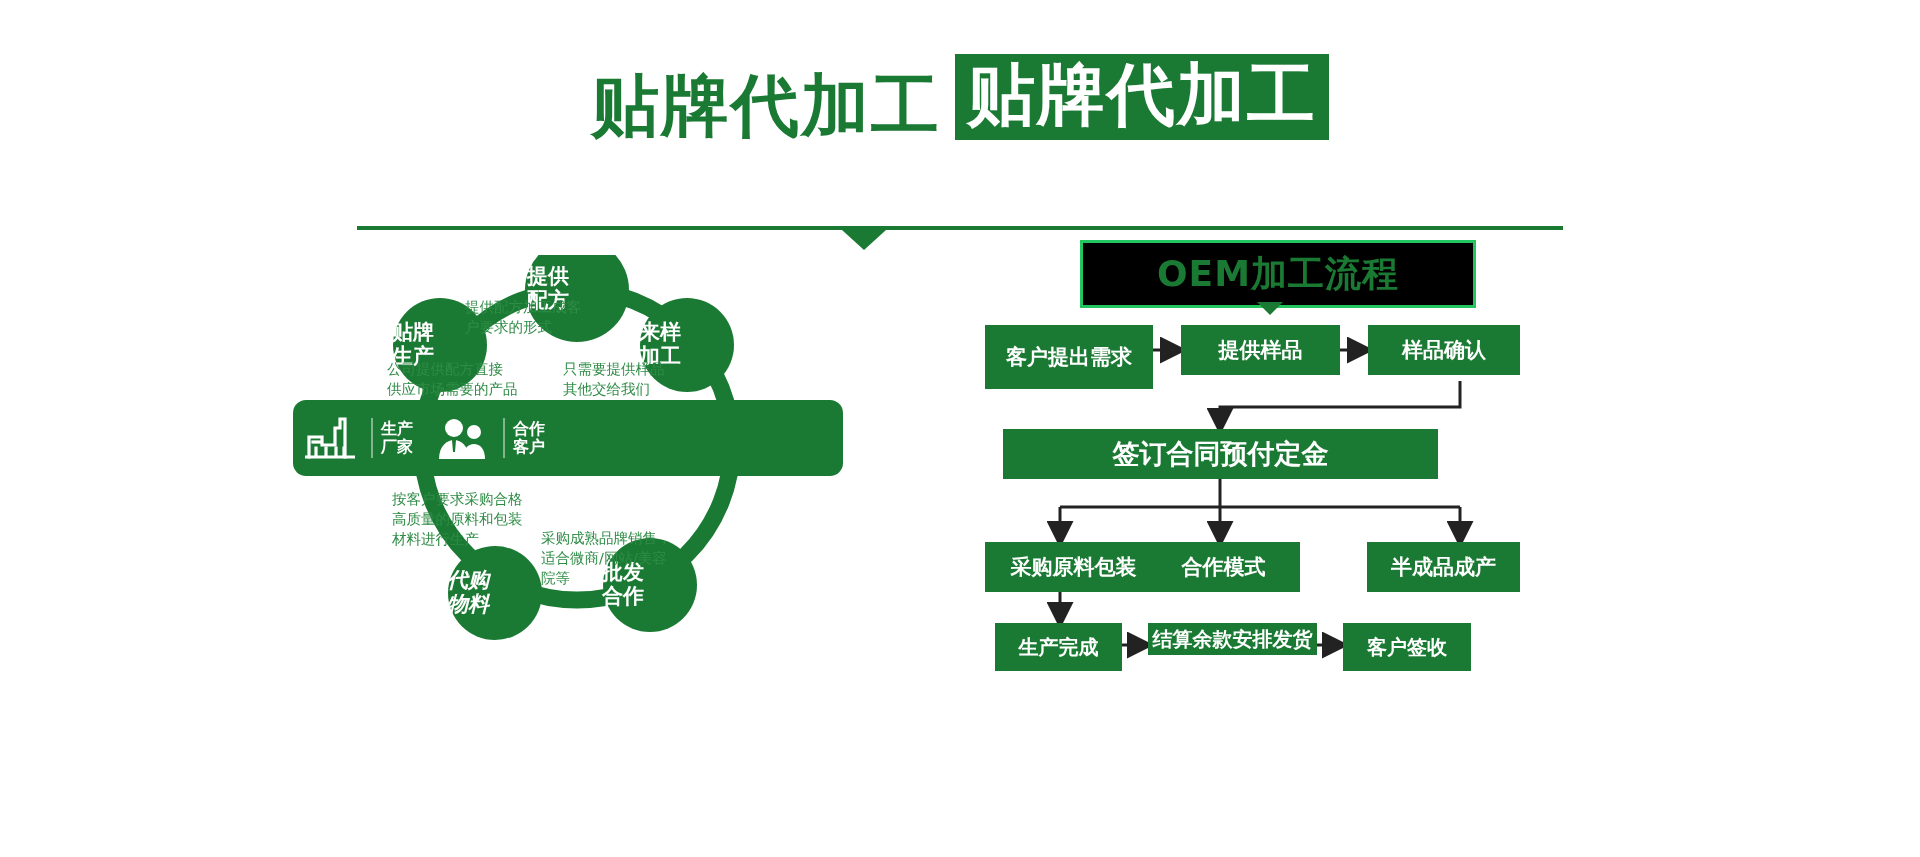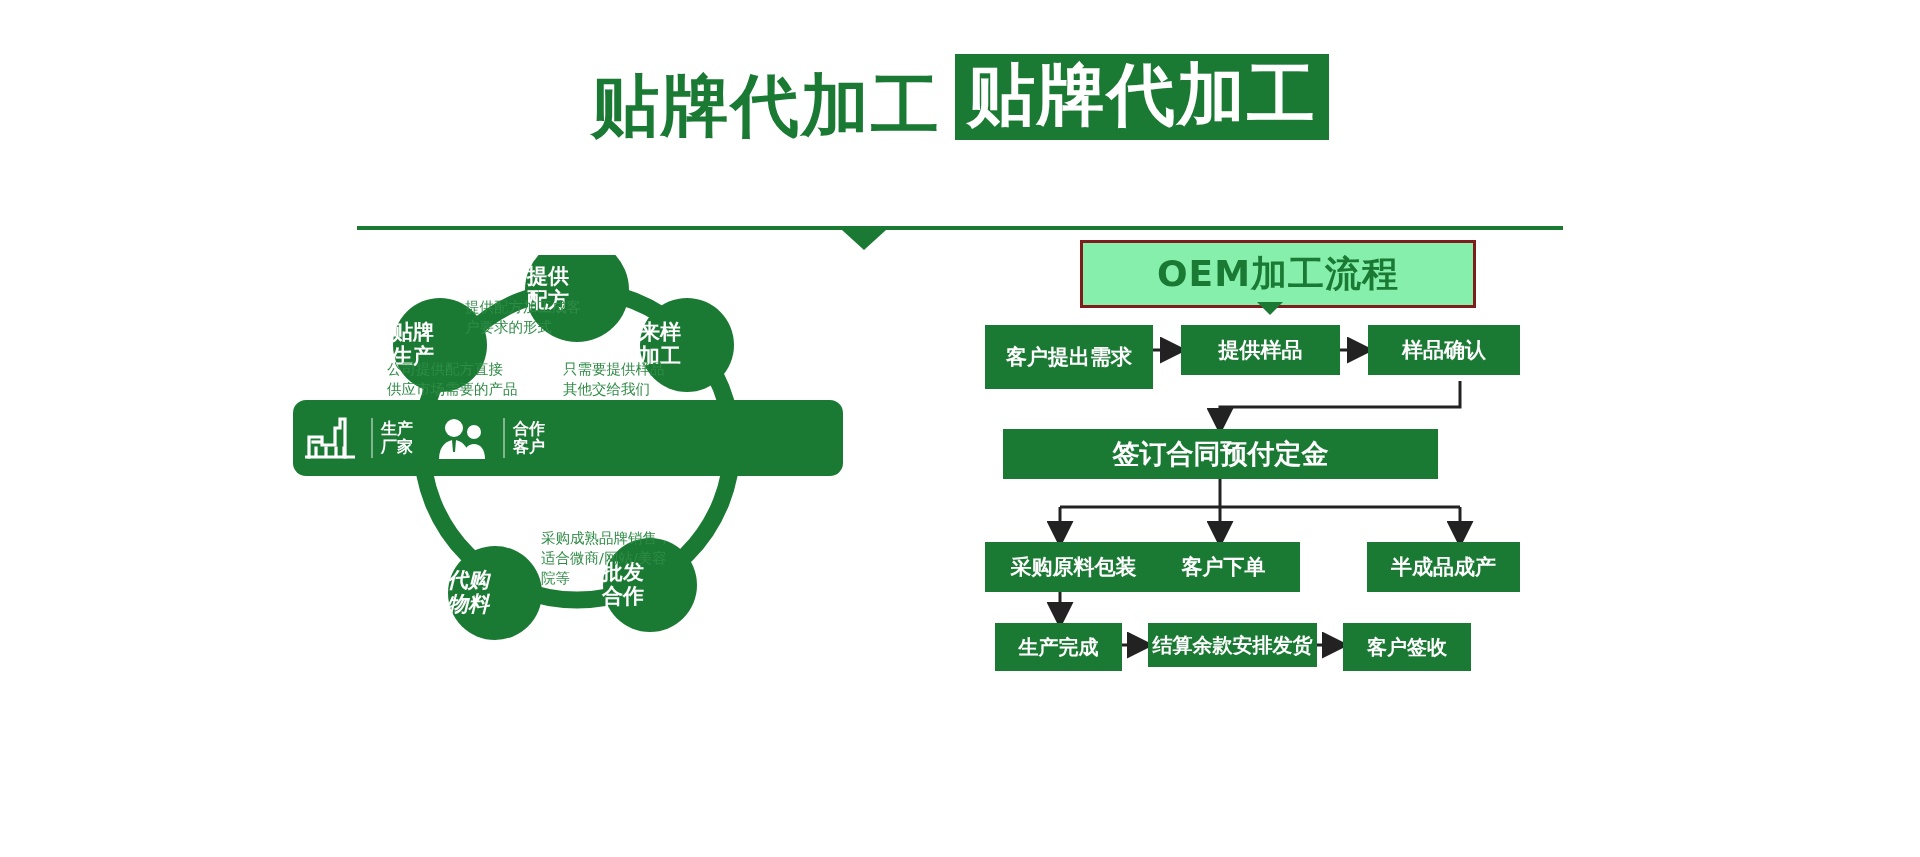--- a/index.html
+++ b/index.html
@@ -76,21 +76,21 @@
     font-family:"DejaVu Sans","Liberation Sans",sans-serif;
   }
   .chev{position:absolute;top:50%;transform:translateY(-50%);opacity:.35;}
   .chev-l{left:6px;}
   .chev-r{right:6px;}
 
   
   #flow-area{position:absolute;left:985px;top:255px;width:580px;height:420px;}
   .oem-box{
     position:absolute;left:95px;top:-15px;width:390px;height:62px;
-    border:3px solid #7f1d1d;background:#86efac;
+    border:3px solid #22c55e;background:#000000;
     display:flex;align-items:center;justify-content:center;
   }
   .oem-txt{
     color:#1a7a33;font-weight:bold;font-size:36px;letter-spacing:1px;
     font-family:"DejaVu Sans","Liberation Sans",sans-serif;
   }
   .oem-caret{
     position:absolute;left:272px;top:47px;width:0;height:0;
     border-left:13px solid transparent;border-right:13px solid transparent;
     border-top:13px solid #1a7a33;
@@ -139,20 +139,23 @@
     <div class="node-lbl" style="left:37px;top:66px;width:96px;">贴牌
 生产</div>
 
     <div class="desc" style="left:110px;top:42px;width:190px;">提供配方加工成客
 户要求的形式</div>
     <div class="desc" style="left:208px;top:104px;width:170px;">只需要提供样品
 其他交给我们</div>
     <div class="desc" style="left:186px;top:234px;width:170px;margin-top:39px;">采购成熟品牌销售，
 适合微商/网站/美容
 院等</div>
+    <div class="desc" style="left:37px;top:234px;width:175px;">按客户要求采购合格
+高质量的原料和包装
+材料进行生产</div>
     <div class="desc" style="left:32px;top:104px;width:185px;">公司提供配方直接
 供应市场需要的产品</div>
 
     <div class="center-bar">
 
       <div class="cb-icon">
         <svg width="50" height="46" viewBox="0 0 50 46" fill="none" stroke="#ffffff" stroke-width="3.2" stroke-linecap="square" stroke-linejoin="miter">
           <path d="M4 42 V22 h13 V30 h13 V13 h5 V4 h5 v38"></path>
           <path d="M1 42 h48"></path>
           <path d="M11 33 v7 M21 33 v7 M31 33 v7 M39 33 v7"></path>
@@ -211,22 +214,22 @@
       <path d="M332 390 H358" stroke="#222" stroke-width="3" fill="none" marker-end="url(#ah)"></path>
     </svg>
 
     <div class="fbox" style="left:0px;top:70px;width:168px;height:64px;font-size:21px;">客户提出需求</div>
     <div class="fbox" style="left:383px;top:70px;width:152px;height:50px;font-size:21px;">样品确认</div>
     <div class="fbox" style="left:196px;top:70px;width:159px;height:50px;font-size:21px;">提供样品</div>
 
     <div class="fbox" style="left:18px;top:174px;width:435px;height:50px;font-size:27px;">签订合同预付定金</div>
 
     <div class="fbox" style="left:0px;top:287px;width:153px;height:50px;font-size:21px;padding-left:12px;">采购原料包装</div>
-    <div class="fbox" style="left:162px;top:287px;width:153px;height:50px;font-size:21px;">客户下单</div>
+    <div class="fbox" style="left:162px;top:287px;width:153px;height:50px;font-size:21px;">合作模式</div>
     <div class="fbox" style="left:382px;top:287px;width:153px;height:50px;font-size:21px;">半成品成产</div>
 
     <div class="fbox" style="left:10px;top:368px;width:127px;height:48px;font-size:20px;">生产完成</div>
-    <div class="fbox" style="left:163px;top:368px;width:169px;height:44px;font-size:20px;">结算余款安排发货</div>
+    <div class="fbox" style="left:163px;top:368px;width:169px;height:32px;font-size:20px;">结算余款安排发货</div>
     <div class="fbox" style="left:358px;top:368px;width:128px;height:48px;font-size:20px;">客户签收</div>
 
   </div>
 
 </div>
 
 </body></html>

